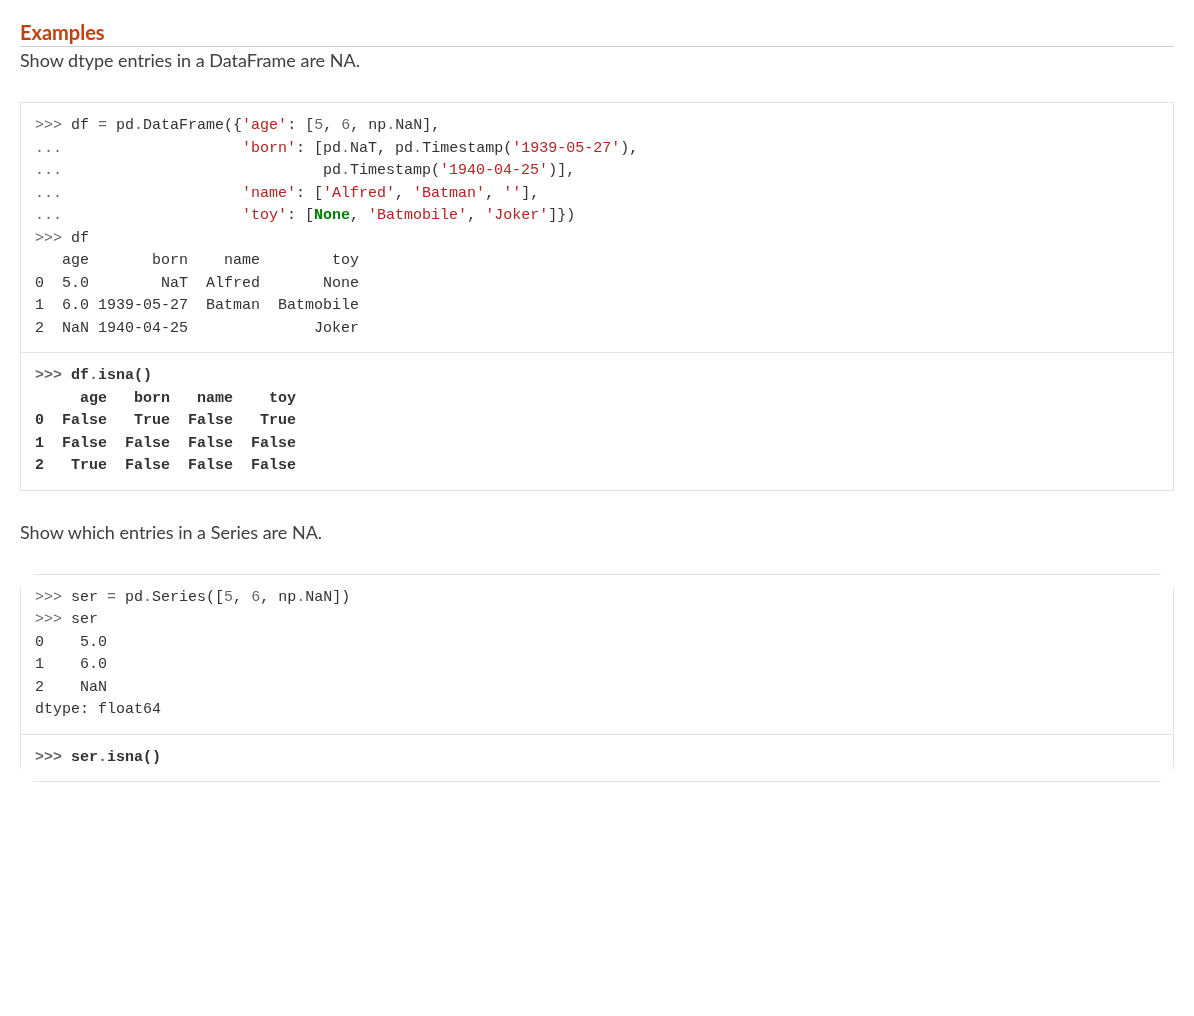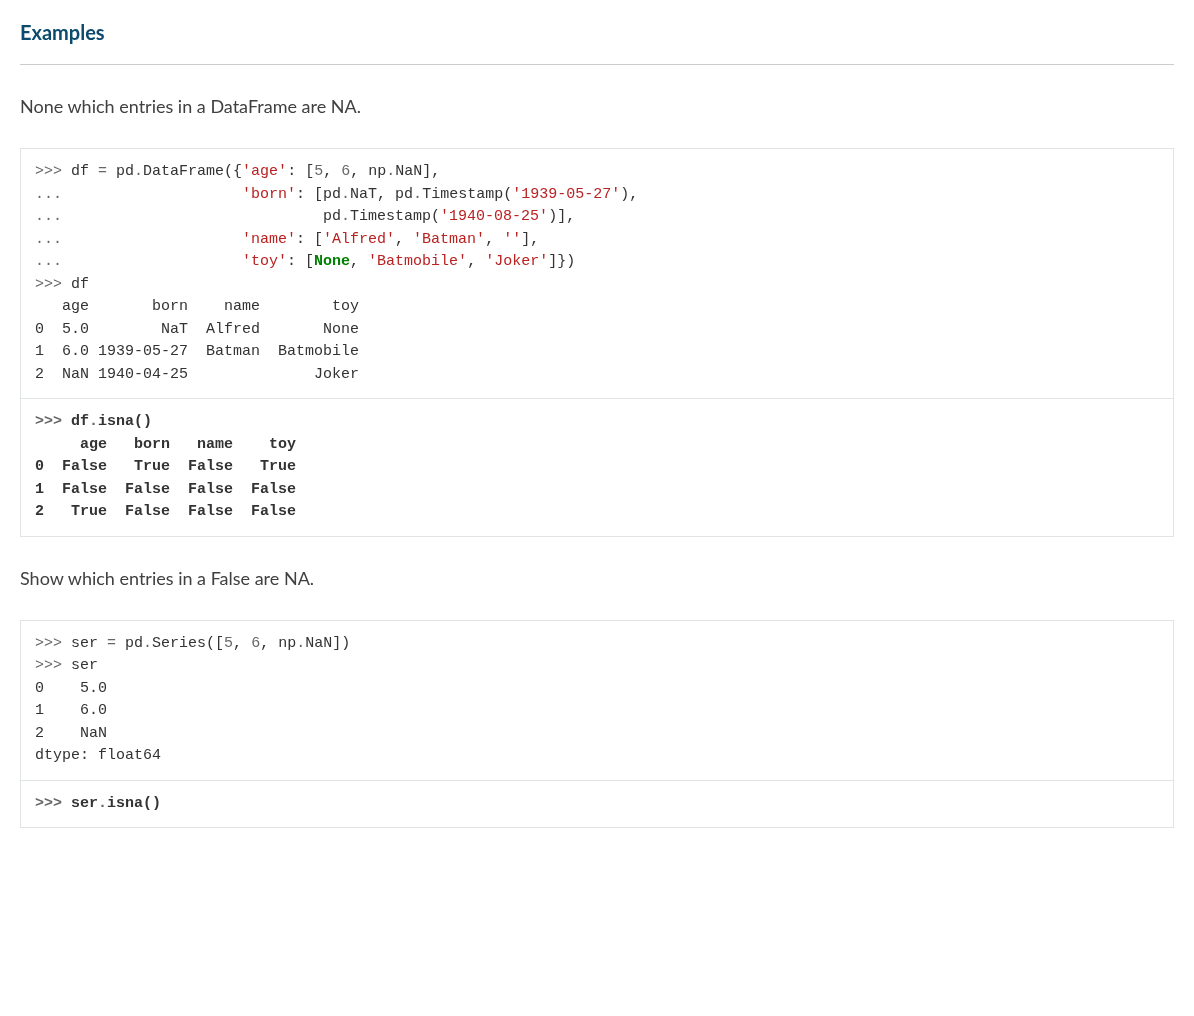--- a/index.html
+++ b/index.html
@@ -11,37 +11,37 @@
       font-family: "Lato", "Helvetica Neue", Arial, sans-serif;
       font-size: 16px;
       color: #404040;
       background: #fff;
       padding: 20px;
       width: 1194px;
     }
     .section-title {
       font-size: 20px;
       font-weight: 700;
-      color: #0c4a6e;
-      padding-bottom: 20px;
+      color: #c2410c;
+      padding-bottom: 2px;
       border-bottom: 1px solid #ccc;
-      margin-bottom: 28px;
     }
     .description {
       font-size: 18px;
       color: #404040;
       margin-bottom: 28px;
       line-height: 1.5;
     }
     .code-container {
       border: 1px solid #e1e4e5;
       margin-bottom: 12px;
     }
     .code-container:last-of-type {
       margin-bottom: 28px;
+      border-radius: 16px;
     }
     .code-block {
       background: #fff;
       padding: 12px 14px;
       font-family: SFMono-Regular, Consolas, "Liberation Mono", Menlo, Courier, monospace;
       font-size: 15px;
       line-height: 1.5;
       overflow-x: auto;
       white-space: pre;
       color: #404040;
@@ -52,41 +52,41 @@
     }
     .section-spacer {
       margin-bottom: 28px;
     }
   </style>
 </head>
 <body>
 
 <h2 class="section-title">Examples</h2>
 
-<p class="description">None which entries in a DataFrame are NA.</p>
+<p class="description">Show dtype entries in a DataFrame are NA.</p>
 
 <div class="code-container section-spacer">
   <div class="code-block"><span style="color: rgb(102, 102, 102);">&gt;&gt;&gt; </span><span style="color: rgb(51, 51, 51);">df </span><span style="color: rgb(102, 102, 102);">= </span><span style="color: rgb(51, 51, 51);">pd</span><span style="color: rgb(102, 102, 102);">.</span><span style="color: rgb(51, 51, 51);">DataFrame({</span><span style="color: rgb(186, 33, 33);">'age'</span><span style="color: rgb(51, 51, 51);">: [</span><span style="color: rgb(102, 102, 102);">5</span><span style="color: rgb(51, 51, 51);">, </span><span style="color: rgb(102, 102, 102);">6</span><span style="color: rgb(51, 51, 51);">, np</span><span style="color: rgb(102, 102, 102);">.</span><span style="color: rgb(51, 51, 51);">NaN],
 </span><span style="color: rgb(102, 102, 102);">... </span><span style="color: rgb(51, 51, 51);">                   </span><span style="color: rgb(186, 33, 33);">'born'</span><span style="color: rgb(51, 51, 51);">: [pd</span><span style="color: rgb(102, 102, 102);">.</span><span style="color: rgb(51, 51, 51);">NaT, pd</span><span style="color: rgb(102, 102, 102);">.</span><span style="color: rgb(51, 51, 51);">Timestamp(</span><span style="color: rgb(186, 33, 33);">'1939-05-27'</span><span style="color: rgb(51, 51, 51);">),
-</span><span style="color: rgb(102, 102, 102);">... </span><span style="color: rgb(51, 51, 51);">                            pd</span><span style="color: rgb(102, 102, 102);">.</span><span style="color: rgb(51, 51, 51);">Timestamp(</span><span style="color: rgb(186, 33, 33);">'1940-08-25'</span><span style="color: rgb(51, 51, 51);">)],
+</span><span style="color: rgb(102, 102, 102);">... </span><span style="color: rgb(51, 51, 51);">                            pd</span><span style="color: rgb(102, 102, 102);">.</span><span style="color: rgb(51, 51, 51);">Timestamp(</span><span style="color: rgb(186, 33, 33);">'1940-04-25'</span><span style="color: rgb(51, 51, 51);">)],
 </span><span style="color: rgb(102, 102, 102);">... </span><span style="color: rgb(51, 51, 51);">                   </span><span style="color: rgb(186, 33, 33);">'name'</span><span style="color: rgb(51, 51, 51);">: [</span><span style="color: rgb(186, 33, 33);">'Alfred'</span><span style="color: rgb(51, 51, 51);">, </span><span style="color: rgb(186, 33, 33);">'Batman'</span><span style="color: rgb(51, 51, 51);">, </span><span style="color: rgb(186, 33, 33);">''</span><span style="color: rgb(51, 51, 51);">],
 </span><span style="color: rgb(102, 102, 102);">... </span><span style="color: rgb(51, 51, 51);">                   </span><span style="color: rgb(186, 33, 33);">'toy'</span><span style="color: rgb(51, 51, 51);">: [</span><span style="color: rgb(0, 128, 0); font-weight: bold;">None</span><span style="color: rgb(51, 51, 51);">, </span><span style="color: rgb(186, 33, 33);">'Batmobile'</span><span style="color: rgb(51, 51, 51);">, </span><span style="color: rgb(186, 33, 33);">'Joker'</span><span style="color: rgb(51, 51, 51);">]})
 </span><span style="color: rgb(102, 102, 102);">&gt;&gt;&gt; </span><span style="color: rgb(51, 51, 51);">df
 </span><span style="color: rgb(51, 51, 51);">   age       born    name        toy
 0  5.0        NaT  Alfred       None
 1  6.0 1939-05-27  Batman  Batmobile
 2  NaN 1940-04-25              Joker</span></div>
   <div class="code-block"><span style="color: rgb(102, 102, 102);">&gt;&gt;&gt; </span><span style="color: rgb(51, 51, 51);">df</span><span style="color: rgb(102, 102, 102);">.</span><span style="color: rgb(51, 51, 51);">isna()
 </span><span style="color: rgb(51, 51, 51);">     age   born   name    toy
 0  False   True  False   True
 1  False  False  False  False
 2   True  False  False  False</span></div>
 </div>
 
-<p class="description">Show which entries in a False are NA.</p>
+<p class="description">Show which entries in a Series are NA.</p>
 
 <div class="code-container section-spacer">
   <div class="code-block"><span style="color: rgb(102, 102, 102);">&gt;&gt;&gt; </span><span style="color: rgb(51, 51, 51);">ser </span><span style="color: rgb(102, 102, 102);">= </span><span style="color: rgb(51, 51, 51);">pd</span><span style="color: rgb(102, 102, 102);">.</span><span style="color: rgb(51, 51, 51);">Series([</span><span style="color: rgb(102, 102, 102);">5</span><span style="color: rgb(51, 51, 51);">, </span><span style="color: rgb(102, 102, 102);">6</span><span style="color: rgb(51, 51, 51);">, np</span><span style="color: rgb(102, 102, 102);">.</span><span style="color: rgb(51, 51, 51);">NaN])
 </span><span style="color: rgb(102, 102, 102);">&gt;&gt;&gt; </span><span style="color: rgb(51, 51, 51);">ser
 </span><span style="color: rgb(51, 51, 51);">0    5.0
 1    6.0
 2    NaN
 dtype: float64</span></div>
   <div class="code-block"><span style="color: rgb(102, 102, 102);">&gt;&gt;&gt; </span><span style="color: rgb(51, 51, 51);">ser</span><span style="color: rgb(102, 102, 102);">.</span><span style="color: rgb(51, 51, 51);">isna()
 </span></div>

